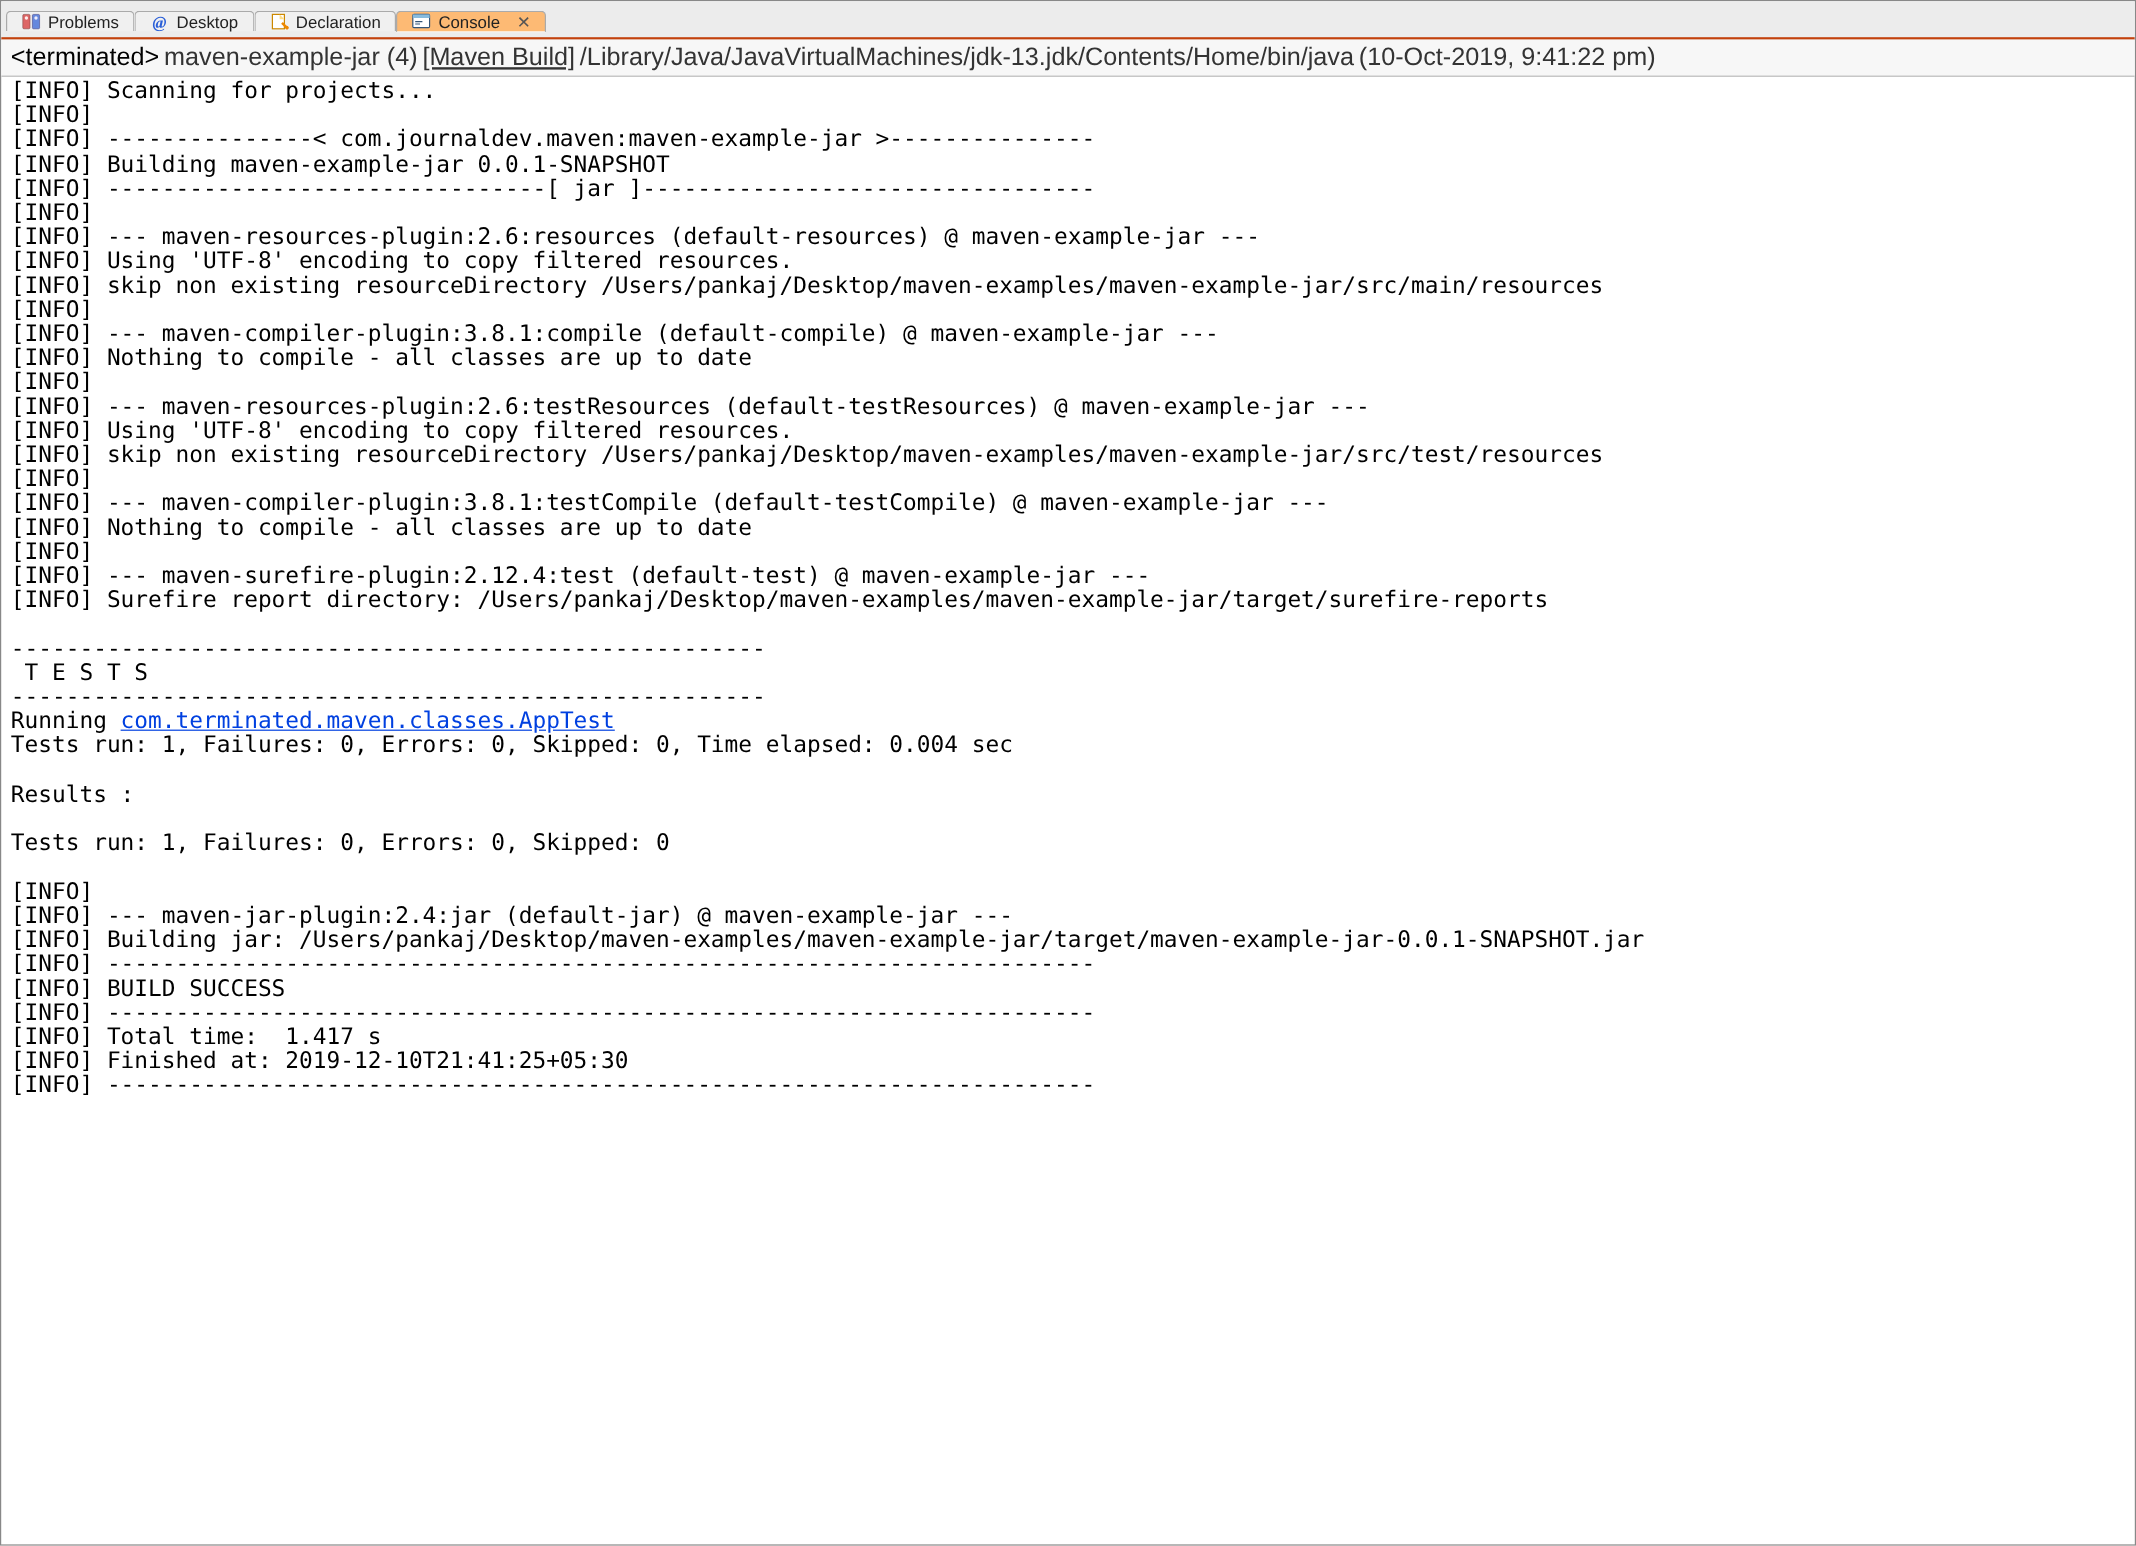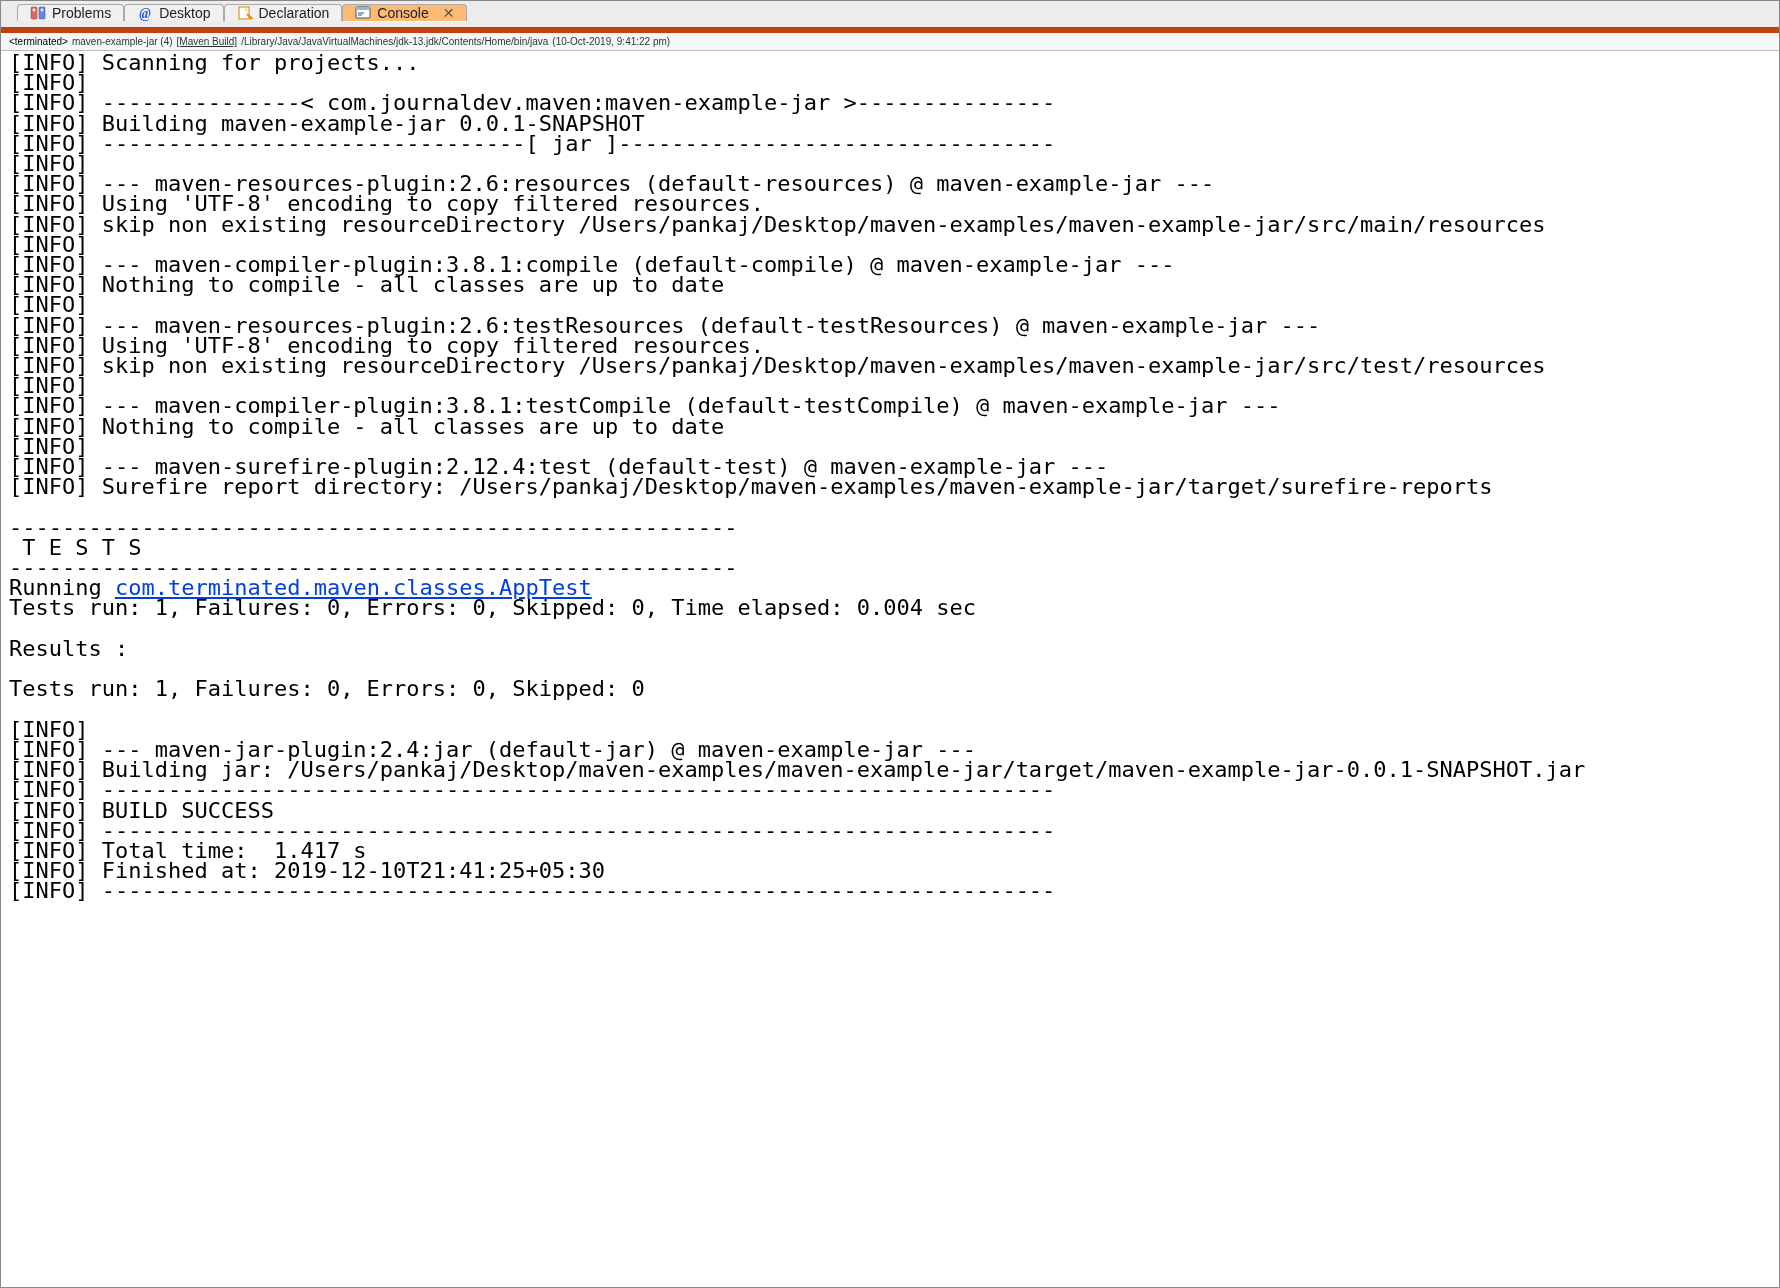--- a/index.html
+++ b/index.html
@@ -8,24 +8,24 @@
     font-size: 13px;
     background: #fff;
     width: 1780px;
     height: 1288px;
     overflow: hidden;
     border: 1px solid #888;
   }
   .tabs {
     display: flex;
     background: #ececec;
-    border-bottom: 6px solid #c2410c;
+    border-bottom: 2px solid #c2410c;
     height: 32px;
-    align-items: flex-start;
-    padding-left: 16px;
+    align-items: center;
+    padding-left: 4px;
   }
   .tab {
     display: flex;
     align-items: center;
     gap: 6px;
     padding: 0 12px;
     border: 1px solid #aaa;
     border-bottom: none;
     background: #f0f0f0;
     margin-top: 3px;
@@ -49,31 +49,31 @@
   }
   .close-x {
     margin-left: 8px;
     color: #555;
     font-size: 14px;
   }
   .status-bar {
     background: #f7f7f7;
     border-bottom: 1px solid #bbb;
     padding: 3px 8px;
-    font-size: 10px;
+    font-size: 21px;
     color: #333;
     display: flex;
     gap: 4px;
     white-space: nowrap;
   }
   .status-bar .term { color: #000; }
   .status-bar .cfg { color: #333; text-decoration: underline; }
   .console {
     font-family: "Menlo", "Consolas", monospace;
-    font-size: 22px;
+    font-size: 19px;
     line-height: 20.2px;
     white-space: pre;
     padding: 2px 8px;
     color: #000;
     overflow: hidden;
   }
   .console a {
     color: #0040e0;
     text-decoration: underline;
   }

